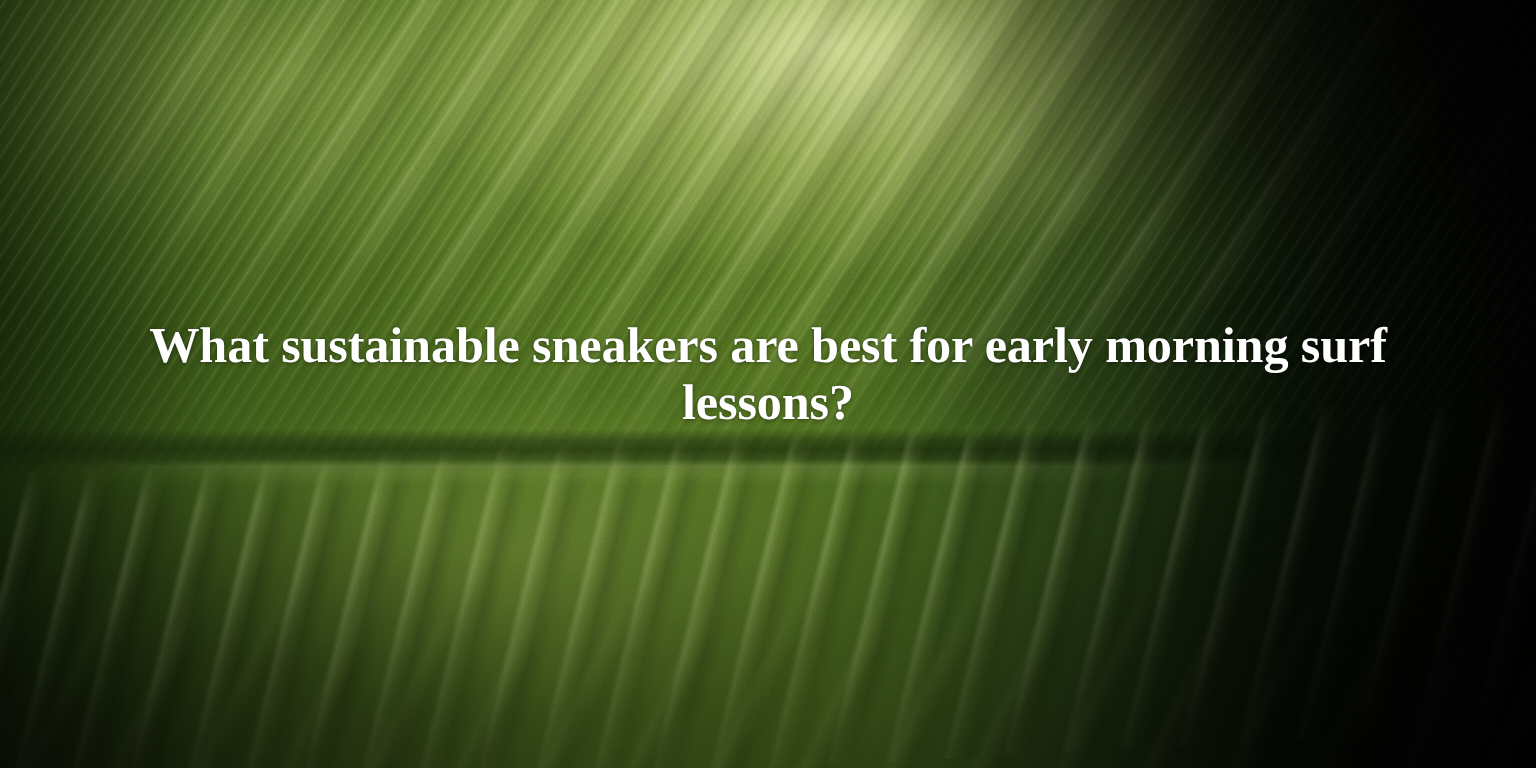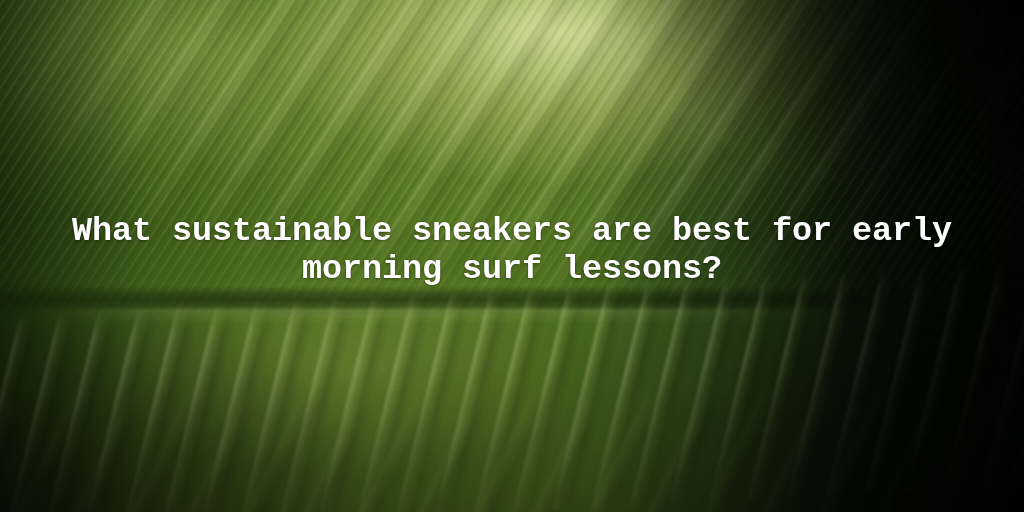--- a/index.html
+++ b/index.html
@@ -200,21 +200,21 @@
     left: 0;
     top: 212px;
     width: 1024px;
     text-align: center;
     z-index: 10;
   }
   #headline {
     margin: 0;
     padding: 0 70px;
     color: #ffffff;
-    font-family: Liberation Mono, monospace;
+    font-family: Liberation Serif, serif;
     font-size: 33.5px;
     font-weight: 700;
     line-height: 38px;
     letter-spacing: -0.1px;
     text-shadow: 0 1px 3px rgba(0,0,0,0.34), 0 0 1px rgba(0,0,0,0.25);
   }
 </style>
 </head>
 <body>
 

